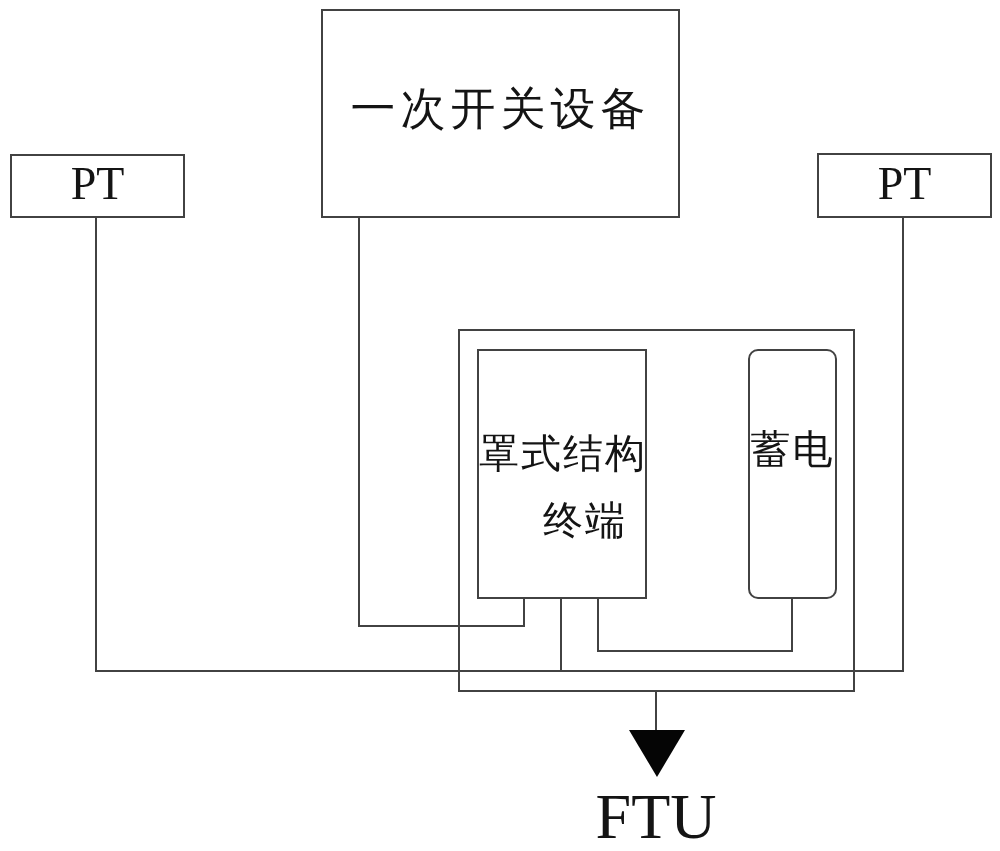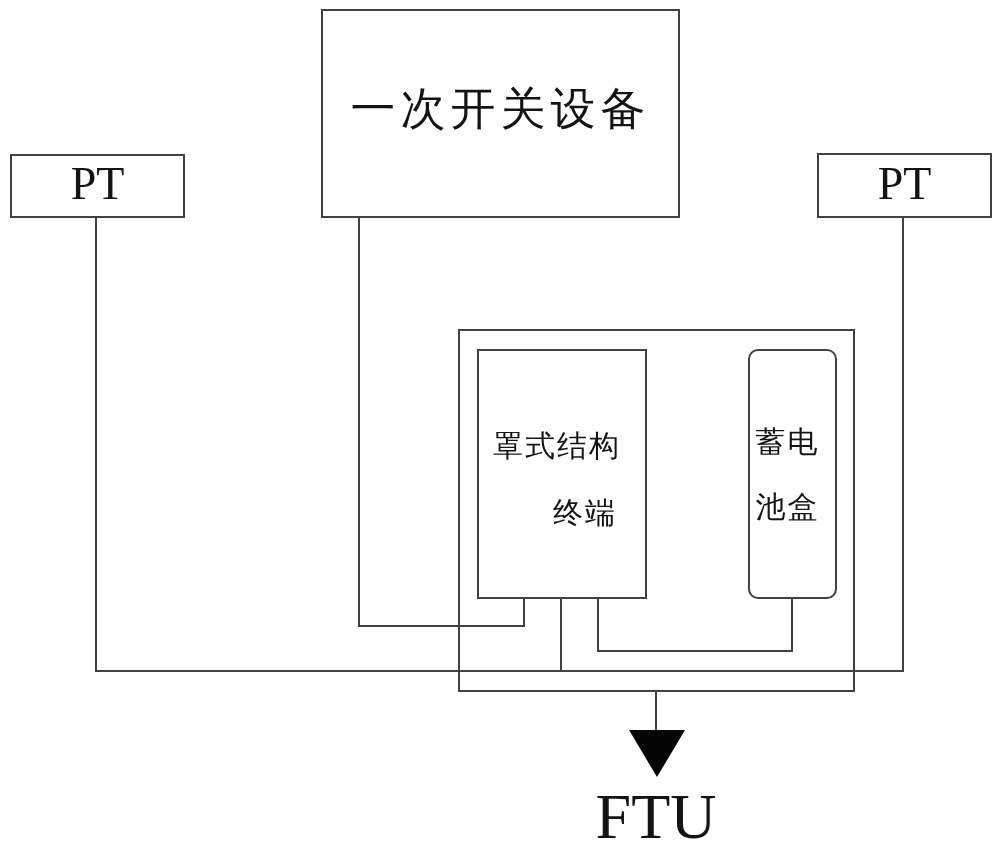--- a/index.html
+++ b/index.html
@@ -45,22 +45,22 @@
     font-size: 45px;
     letter-spacing: 5px;
   }
   .pt-label {
     top: 50%;
     transform: translateY(-54%);
     font-size: 46px;
   }
   .inner-text-line {
     position: absolute;
-    left: 0; right: 10px;
-    font-size: 30px;
+    left: 0; right: 0;
+    font-size: 40px;
     letter-spacing: 2px;
     color: var(--text);
     white-space: nowrap;
   }
   .arrow-down {
     position: absolute;
     width: 0;
     height: 0;
     border-left: 28px solid transparent;
     border-right: 28px solid transparent;
@@ -95,21 +95,20 @@
 
   <div class="box" style="left:458px; top:329px; width:397px; height:363px;"></div>
 
   <div class="box" style="left:477px; top:349px; width:170px; height:250px;">
     <div class="inner-text-line" style="top:75px; text-align:center;">罩式结构</div>
     <div class="inner-text-line" style="top:142px; text-align:right; padding-right:18px;margin-left:12px;">终端</div>
   </div>
 
   <div class="box" style="left:748px; top:349px; width:89px; height:250px;border-radius:10px;">
     <div class="inner-text-line" style="top:71px; text-align:center;">蓄电</div>
-    <div class="inner-text-line" style="top:136px; text-align:center;">池盒</div>
   </div>
 
   <div class="line" style="left:358px; top:218px; width:2px; height:409px;"></div>
   <div class="line" style="left:358px; top:625px; width:167px; height:2px;"></div>
   <div class="line" style="left:523px; top:599px; width:2px; height:28px;"></div>
 
   <div class="line" style="left:95px; top:218px; width:2px; height:454px;"></div>
 
   <div class="line" style="left:902px; top:218px; width:2px; height:454px;"></div>
 

